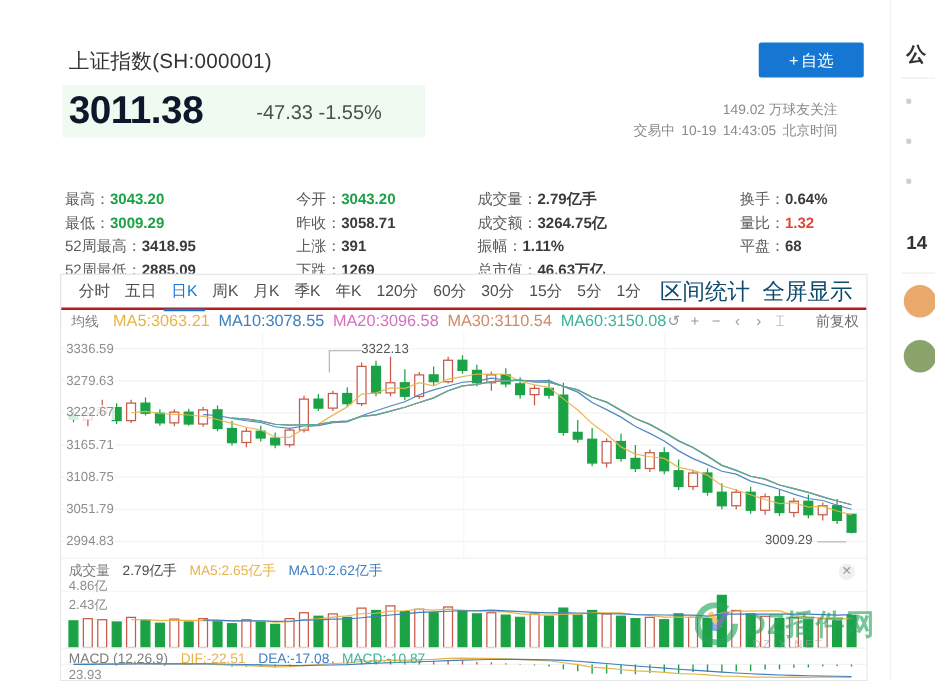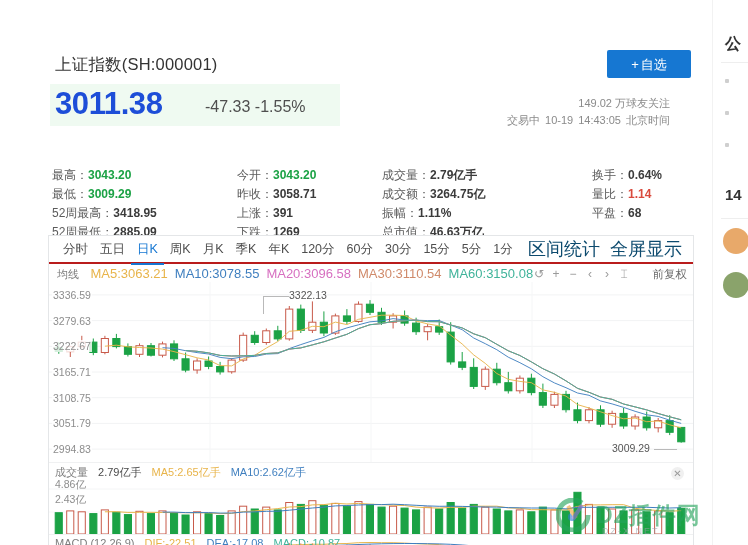--- a/index.html
+++ b/index.html
@@ -12,39 +12,39 @@
   }
   #page {
     position: relative;
     width: 748px; height: 545px;
     background: #ffffff;
   }
 
   
   #main {
     position: absolute;
-    left: 0; top: 16px;
+    left: 0; top: 0;
     width: 712px; height: 516px;
     background: #fff;
   }
 
   
   .quote-title {
     position: absolute; left: 55px; top: 38px;
     font-size: 16.5px; color: #333; letter-spacing: .2px;
     white-space: nowrap;
   }
   .price-band {
     position: absolute; left: 50px; top: 68px;
     width: 290px; height: 42px;
     background: #effaf1;
   }
   .price-main {
     position: absolute; left: 55px; top: 70px;
-    font-size: 31px; font-weight: bold; color: #1d4ed8;
+    font-size: 31px; font-weight: bold; color: #0f172a;
     letter-spacing: -0.4px;
   }
   .price-change {
     position: absolute; left: 205px; top: 82px;
     font-size: 16px; color: #4f4f4f;
     white-space: nowrap;
   }
 
   .addfav-btn {
     position: absolute; left: 607px; top: 34px;
@@ -263,21 +263,21 @@
         <div class="stat-row"><span class="stat-label">下跌：</span><span class="stat-val">1269</span></div>
       </div>
       <div class="stats-col c3">
         <div class="stat-row"><span class="stat-label">成交量：</span><span class="stat-val">2.79亿手</span></div>
         <div class="stat-row"><span class="stat-label">成交额：</span><span class="stat-val">3264.75亿</span></div>
         <div class="stat-row"><span class="stat-label">振幅：</span><span class="stat-val">1.11%</span></div>
         <div class="stat-row"><span class="stat-label">总市值：</span><span class="stat-val">46.63万亿</span></div>
       </div>
       <div class="stats-col c4">
         <div class="stat-row"><span class="stat-label">换手：</span><span class="stat-val">0.64%</span></div>
-        <div class="stat-row"><span class="stat-label">量比：</span><span class="stat-val red">1.14</span></div>
+        <div class="stat-row"><span class="stat-label">量比：</span><span class="stat-val red">1.32</span></div>
         <div class="stat-row"><span class="stat-label">平盘：</span><span class="stat-val">68</span></div>
       </div>
     </div>
 
     <div id="chartbox">
 
       <div class="tabs" id="tabs-host">
         <span class="tab">分时</span><span class="tab">五日</span><span class="tab active">日K</span><span class="tab">周K</span><span class="tab">月K</span><span class="tab">季K</span><span class="tab">年K</span><span class="tab">120分</span><span class="tab">60分</span><span class="tab">30分</span><span class="tab">15分</span><span class="tab">5分</span><span class="tab">1分</span><span class="tabs-right" id="tabs-right-host"><span class="link">区间统计</span><span class="link">全屏显示</span></span>
       </div>
 

